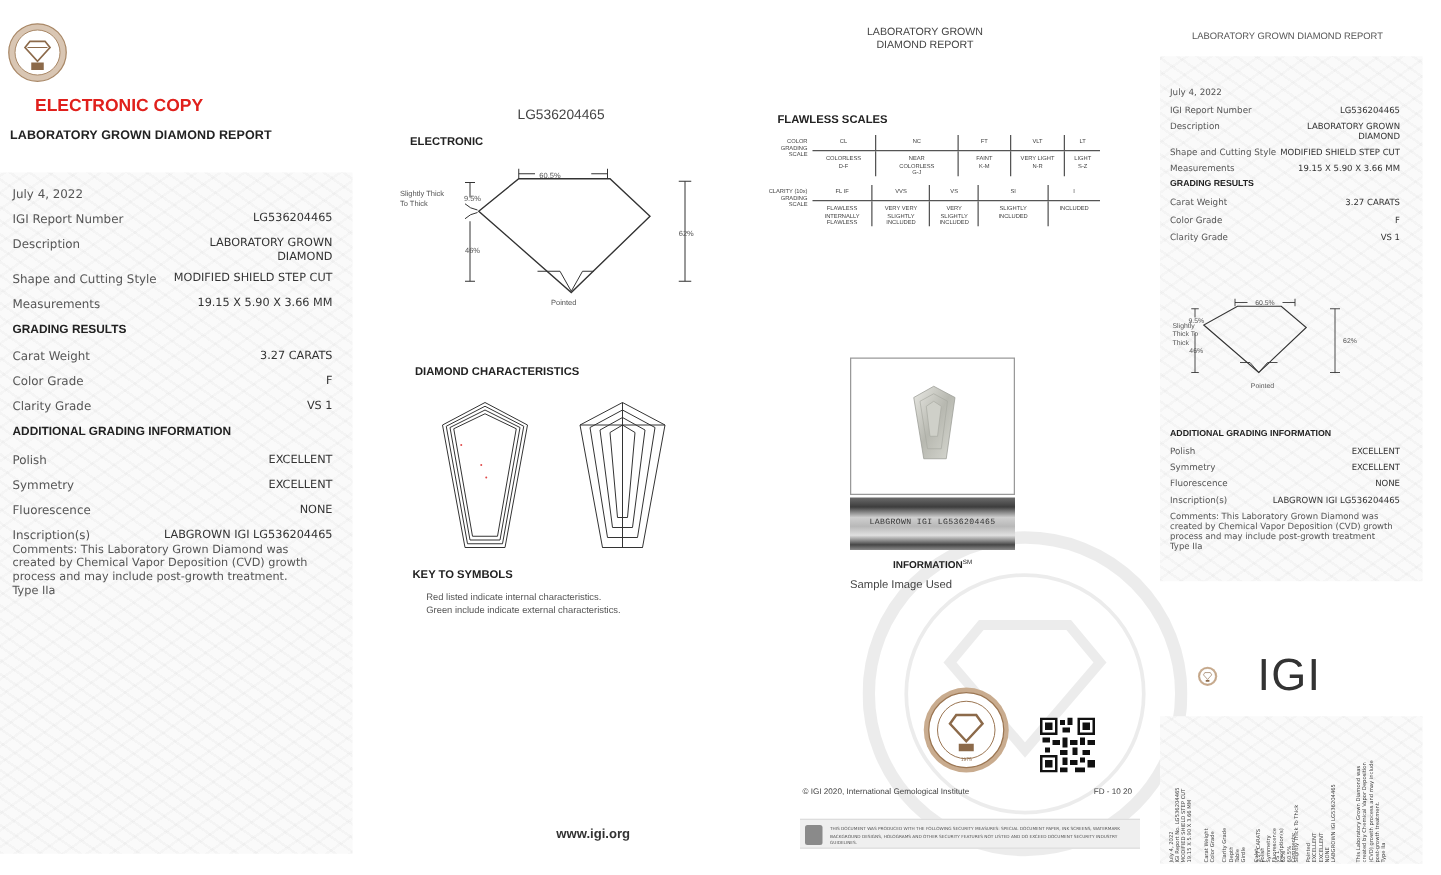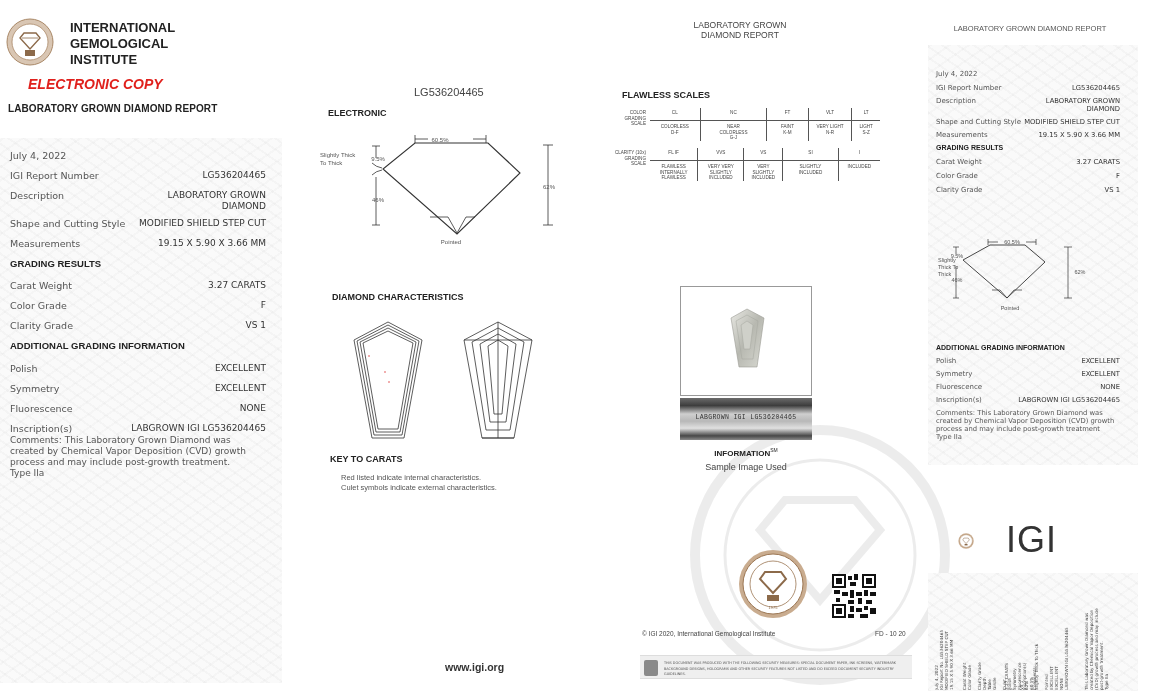--- a/index.html
+++ b/index.html
@@ -11,21 +11,21 @@
     background-image:
       repeating-linear-gradient(35deg, rgba(0,0,0,0.025) 0 2px, transparent 2px 9px),
       repeating-linear-gradient(-35deg, rgba(0,0,0,0.02) 0 2px, transparent 2px 11px);
   }
 
   
   #left-panel { position: absolute; left: 0; top: 0; width: 282px; height: 700px; }
   #left-pattern { position: absolute; left: 0; top: 138px; width: 282px; height: 545px; }
   #logo-seal { position: absolute; left: 6px; top: 18px; width: 48px; height: 48px; }
   #institute-name { position: absolute; left: 70px; top: 20px; font-family: "Liberation Sans", sans-serif; font-weight: bold; font-size: 13px; line-height: 16px; color: #222; }
-  #electronic-copy { position: absolute; left: 28px; top: 76px; font-family: "Liberation Sans", sans-serif; font-weight: bold; font-size: 14px; color: #e0201c; font-style: italic; }
+  #electronic-copy { position: absolute; left: 28px; top: 76px; font-family: "Liberation Sans", sans-serif; font-weight: bold; font-size: 14px; color: #e0201c; }
   #report-title-left { position: absolute; left: 8px; top: 103px; font-family: "Liberation Sans", sans-serif; font-size: 10px; font-weight: bold; color: #222; letter-spacing: 0.1px; }
 
   .rows { position: absolute; left: 10px; width: 256px; font-size: 9.5px; color: #555; }
   .row { display: flex; justify-content: space-between; align-items: flex-start; }
   .row .lbl { color: #555; white-space: nowrap; }
   .row .val { color: #333; text-align: right; font-size: 9px; }
   .sec { font-family: "Liberation Sans", sans-serif; font-weight: bold; font-size: 9.5px; color: #222; }
   .comments { font-size: 9px; line-height: 11px; color: #555; }
 
   
@@ -51,21 +51,21 @@
   .gs-cell:last-child { border-right: none; }
   .gs-bot .gs-cell { border-right: 1px solid #555; padding-top: 3px; }
   .gs-bot .gs-cell:last-child { border-right: none; }
 
   #photo-box { position: absolute; left: 680px; top: 286px; width: 132px; height: 110px; border: 1px solid #999; background: #fff; }
   #laser-strip { position: absolute; left: 680px; top: 398px; width: 132px; height: 42px;
     background: linear-gradient(180deg, #6b6b6b 0%, #3d3d3d 18%, #cfcfcf 38%, #b8b8b8 55%, #e0e0e0 72%, #474747 90%, #8a8a8a 100%); }
   #laser-strip-text { position: absolute; left: 0; width: 132px; top: 16px; text-align: center; font-family: "Liberation Mono", monospace; font-size: 6.5px; color: #333; letter-spacing: 0.3px; }
   #laserscribe-label { position: absolute; left: 680px; top: 447px; width: 132px; text-align: center; font-family: "Liberation Sans", sans-serif; font-weight: bold; font-size: 8px; color: #222; }
   #laserscribe-label sup { font-size: 5px; font-weight: normal; }
-  #sample-image { position: absolute; left: 680px; top: 462px; width: 132px; text-align: center; font-family: "Liberation Sans", sans-serif; font-size: 9px; color: #444; }
+  #sample-image { position: absolute; left: 680px; top: 462px; width: 132px; font-family: "Liberation Sans", sans-serif; font-size: 9px; color: #444; }
 
   #watermark-seal { position: absolute; left: 690px; top: 420px; width: 260px; height: 270px; opacity: 0.07; }
   #seal-bottom { position: absolute; left: 738px; top: 549px; width: 70px; height: 70px; }
   #qr-code { position: absolute; left: 832px; top: 574px; width: 44px; height: 44px; }
   #copyright { position: absolute; left: 642px; top: 630px; font-family: "Liberation Sans", sans-serif; font-size: 6.5px; color: #444; }
   #form-code { position: absolute; left: 875px; top: 630px; font-family: "Liberation Sans", sans-serif; font-size: 6.5px; color: #444; }
   #security-bar { position: absolute; left: 640px; top: 655px; width: 272px; height: 24px; background: #efefef; border-top: 1px solid #ddd; border-bottom: 1px solid #ddd; }
   #security-icon { position: absolute; left: 4px; top: 4px; width: 14px; height: 16px; background: #8a8a8a; border-radius: 2px; }
   #security-text { position: absolute; left: 24px; top: 5px; right: 4px; font-size: 3.4px; line-height: 5.5px; color: #555; text-transform: uppercase; }
 
@@ -89,25 +89,20 @@
 <div id="left-panel">
   <div id="left-pattern" class="pattern"></div>
 
   <svg id="logo-seal" viewBox="0 0 48 48">
     <circle cx="24" cy="24" r="23" fill="#d9c6b3" stroke="#a98867" stroke-width="1"></circle>
     <circle cx="24" cy="24" r="18" fill="#fff" stroke="#a98867" stroke-width="0.8"></circle>
     <path d="M14 20 L18 15 L30 15 L34 20 L24 31 Z" fill="none" stroke="#8c6a4a" stroke-width="1.4"></path>
     <path d="M16 20 L32 20" stroke="#8c6a4a" stroke-width="0.8"></path>
     <rect x="19" y="32" width="10" height="6" fill="#8c6a4a"></rect>
   </svg>
-  <div id="institute-name">
-    <div>INTERNATIONAL</div>
-    <div>GEMOLOGICAL</div>
-    <div>INSTITUTE</div>
-  </div>
   <div id="electronic-copy">ELECTRONIC COPY</div>
   <div id="report-title-left">LABORATORY GROWN DIAMOND REPORT</div>
 
   <div class="rows" style="top:150px;">
     <div class="row" style="height:20px;">
         <span class="lbl">July 4, 2022</span>
       </div>
     <div class="row" style="height:20px;">
         <span class="lbl">IGI Report Number</span>
         <span class="val">LG536204465</span>
@@ -190,24 +185,24 @@
     <path d="M148 8 L174 22 L160 110 L136 110 L122 22 Z"></path>
     <path d="M148 14 L166 24 L156 102 L140 102 L130 24 Z"></path>
     <path d="M148 20 L158 26 L152 94 L144 94 L138 26 Z"></path>
     <path d="M148 2 L148 118 M114 20 L182 20 M132 118 L164 118"></path>
   </g>
   <circle cx="19" cy="36" r="0.8" fill="#e04848"></circle>
   <circle cx="35" cy="52" r="0.8" fill="#e04848"></circle>
   <circle cx="39" cy="62" r="0.8" fill="#e04848"></circle>
 </svg>
 
-<div id="key-title">KEY TO CARATS</div>
+<div id="key-title">KEY TO SYMBOLS</div>
 <div id="key-text">
   <div>Red listed indicate internal characteristics.</div>
-  <div>Culet symbols indicate external characteristics.</div>
+  <div>Green include indicate external characteristics.</div>
 </div>
 <div id="website">www.igi.org</div>
 
 <svg id="watermark-seal" viewBox="0 0 260 270">
   <circle cx="130" cy="135" r="125" fill="none" stroke="#000" stroke-width="10"></circle>
   <circle cx="130" cy="135" r="95" fill="none" stroke="#000" stroke-width="3"></circle>
   <path d="M70 110 L95 80 L165 80 L190 110 L130 180 Z" fill="none" stroke="#000" stroke-width="8"></path>
 </svg>
 
 <div id="header-center">

